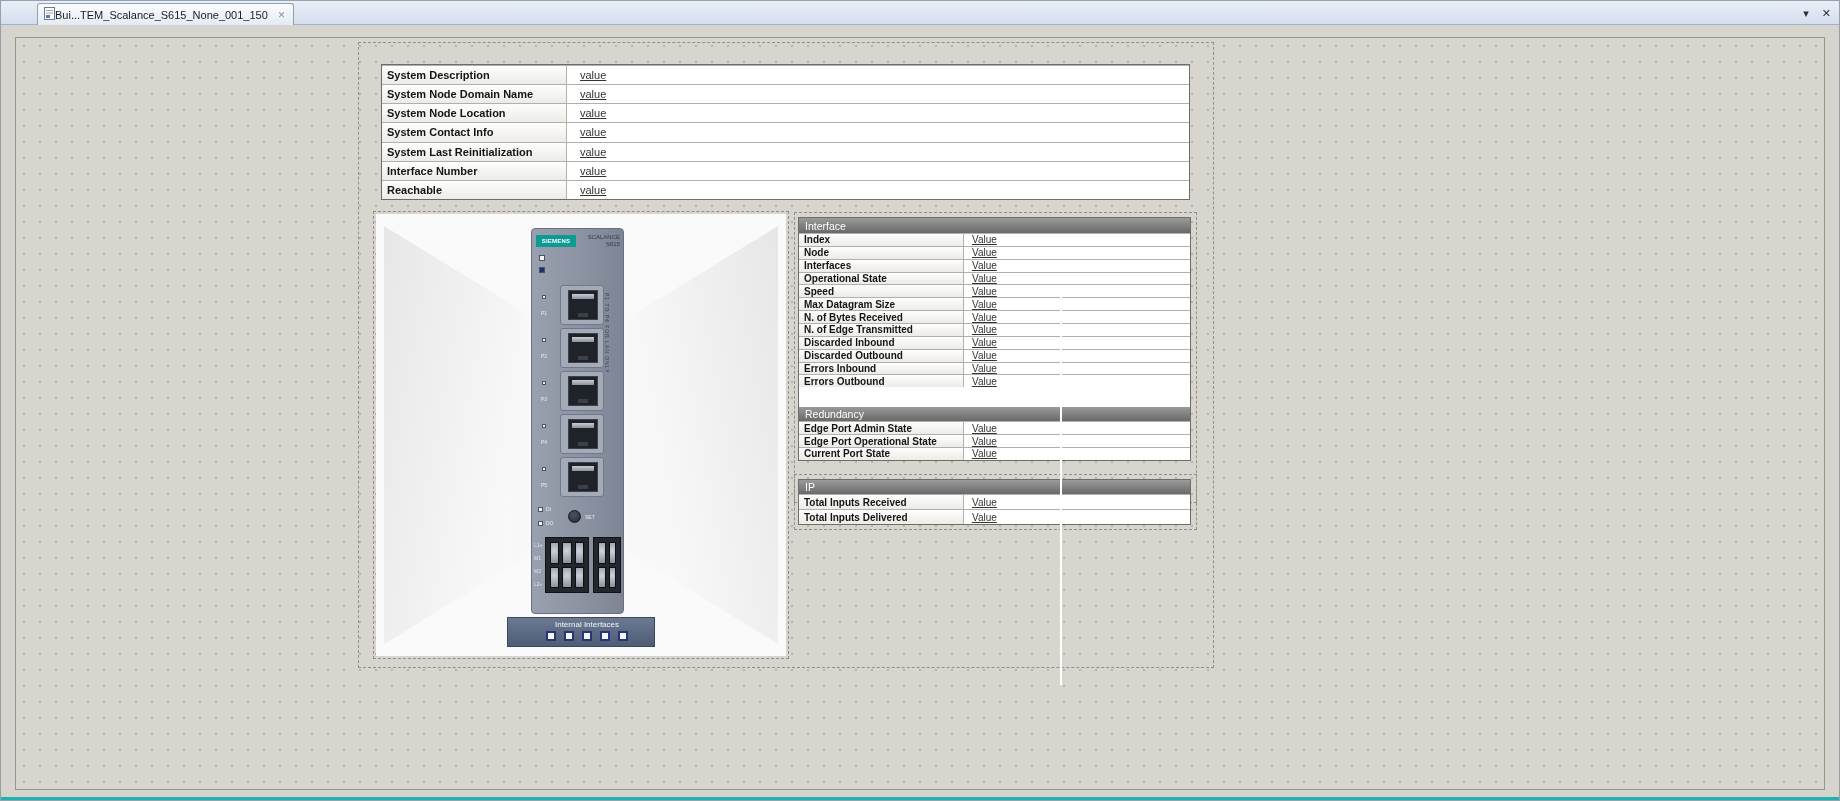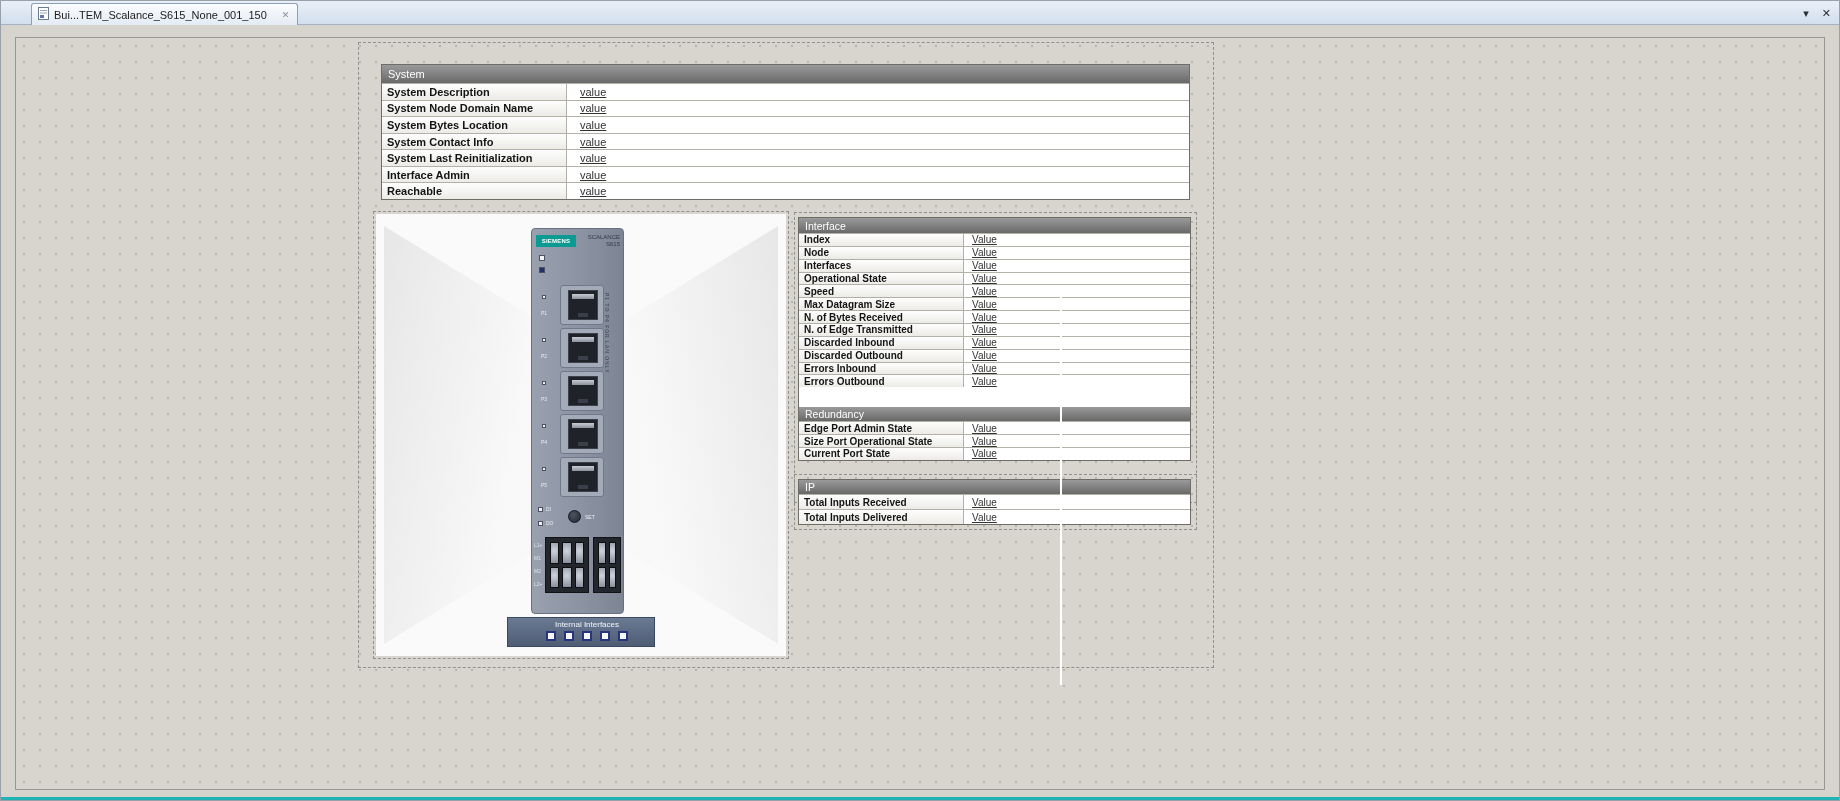--- a/index.html
+++ b/index.html
@@ -2,21 +2,21 @@
 <html><head>
 <meta charset="utf-8">
 <style>
   *{box-sizing:border-box;margin:0;padding:0;}
   html,body{width:1840px;height:801px;}
   body{font-family:"Liberation Sans","DejaVu Sans",sans-serif;background:#9fa4ab;}
   .window{position:absolute;inset:0;background:#d6d3cc;border:1px solid #98a0aa;overflow:hidden;}
 
   
   .tabbar{position:absolute;left:0;right:0;top:0;height:24px;background:linear-gradient(180deg,#e9eff7,#d3dfee);border-bottom:1px solid #a3b2c6;}
-  .tab{position:absolute;left:30px;top:2px;height:22px;background:linear-gradient(180deg,#fbfcfe,#e4ebf4);border:1px solid #8fa0b6;border-bottom:none;border-radius:3px 3px 0 0;display:flex;align-items:center;padding:0 8px 0 6px;gap:5px;cursor:default;}
+  .tab{position:absolute;left:36px;top:2px;height:22px;background:linear-gradient(180deg,#fbfcfe,#e4ebf4);border:1px solid #8fa0b6;border-bottom:none;border-radius:3px 3px 0 0;display:flex;align-items:center;padding:0 8px 0 6px;cursor:default;}
   .tab-title{font-size:11px;color:#1c1c1c;white-space:nowrap;}
   .tab-close{font-size:9px;color:#8a8f96;margin-left:10px;cursor:pointer;}
   .winctl{position:absolute;right:8px;top:4px;display:flex;gap:13px;align-items:center;}
   .winctl span{font-size:11px;color:#2b2f34;cursor:pointer;line-height:16px;}
 
   
   .editor{position:absolute;left:4px;right:4px;top:24px;bottom:8px;background:#d7d4ce;}
   .canvas{position:absolute;left:10px;top:12px;right:10px;bottom:2px;border:1px solid #979792;background:#d8d5cf;background-image:radial-gradient(#b7b4ad 1px,transparent 1.2px);background-size:16px 16px;overflow:hidden;}
   .outline{position:absolute;border:1px dashed #8f8f8b;pointer-events:none;}
   .guide{position:absolute;background:#ffffff;}
@@ -100,43 +100,42 @@
 
   <div class="editor">
     <div class="canvas">
 
       <div class="outline" style="left:342px;top:4px;width:856px;height:626px;"></div>
       <div class="outline" style="left:357px;top:173px;width:416px;height:448px;"></div>
       <div class="outline" style="left:778px;top:174px;width:403px;height:291px;"></div>
       <div class="outline" style="left:778px;top:436px;width:403px;height:56px;"></div>
 
       <div class="tbl sys" style="left:365px;top:26px;width:809px;height:136px;">
-        <div class="tbl-header">System</div>
         <div class="tbl-row">
           <div class="cl">System Description</div>
           <div class="cv">value</div>
         </div>
         <div class="tbl-row">
           <div class="cl">System Node Domain Name</div>
           <div class="cv">value</div>
         </div>
         <div class="tbl-row">
-          <div class="cl">System Bytes Location</div>
+          <div class="cl">System Node Location</div>
           <div class="cv">value</div>
         </div>
         <div class="tbl-row">
           <div class="cl">System Contact Info</div>
           <div class="cv">value</div>
         </div>
         <div class="tbl-row">
           <div class="cl">System Last Reinitialization</div>
           <div class="cv">value</div>
         </div>
         <div class="tbl-row">
-          <div class="cl">Interface Admin</div>
+          <div class="cl">Interface Number</div>
           <div class="cv">value</div>
         </div>
         <div class="tbl-row">
           <div class="cl">Reachable</div>
           <div class="cv">value</div>
         </div>
       </div>
 
       <div class="dpanel" style="left:360px;top:176px;width:410px;height:442px;">
         <div class="shape l"></div>
@@ -278,21 +277,21 @@
         <div class="tbl-row">
           <div class="cl">Errors Outbound</div>
           <div class="cv">Value</div>
         </div>
         <div class="tbl-header" style="flex:0 0 14px;margin-top:20px;">Redundancy</div>
         <div class="tbl-row">
           <div class="cl">Edge Port Admin State</div>
           <div class="cv">Value</div>
         </div>
         <div class="tbl-row">
-          <div class="cl">Size Port Operational State</div>
+          <div class="cl">Edge Port Operational State</div>
           <div class="cv">Value</div>
         </div>
         <div class="tbl-row">
           <div class="cl">Current Port State</div>
           <div class="cv">Value</div>
         </div>
       </div>
 
       <div class="tbl ip" style="left:782px;top:441px;width:393px;height:46px;">
         <div class="tbl-header" style="flex:0 0 14px;text-align:right;">IP</div>

